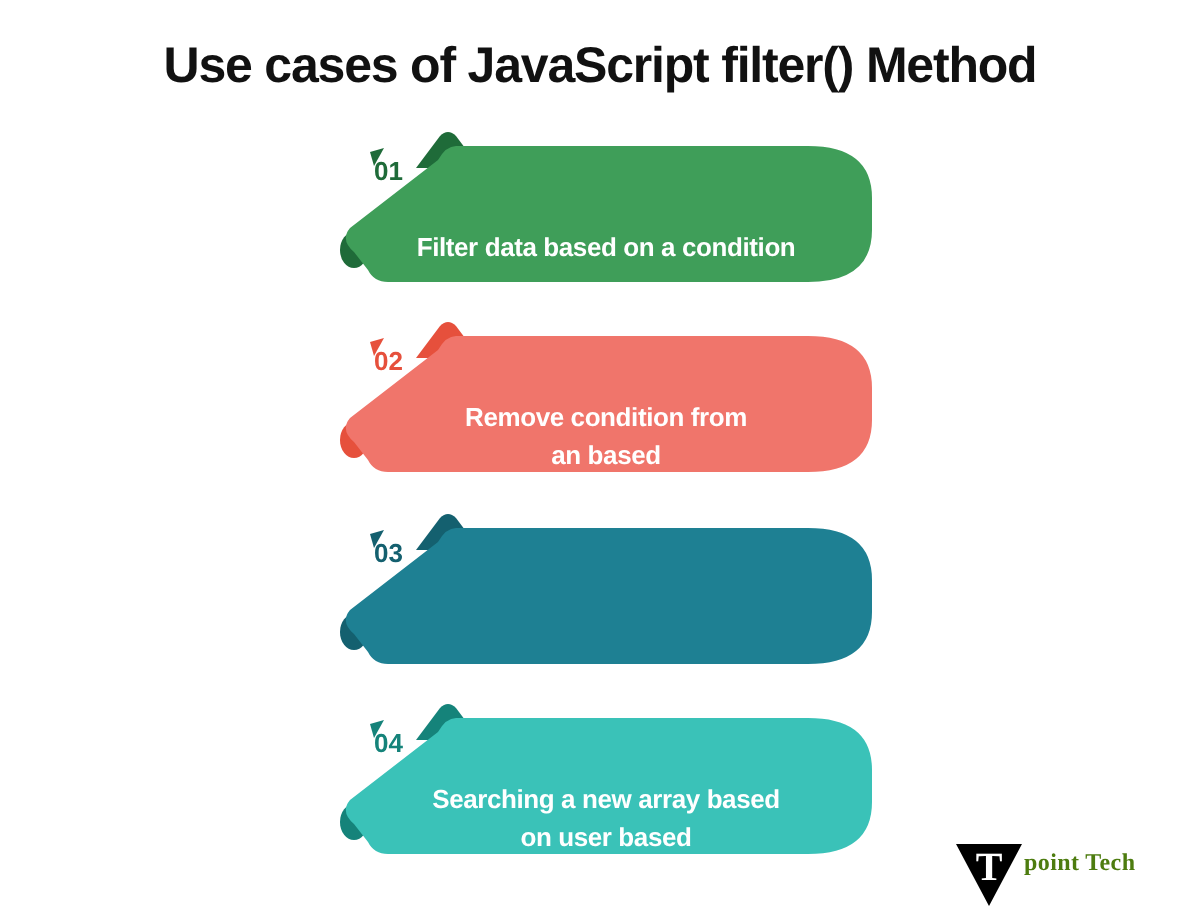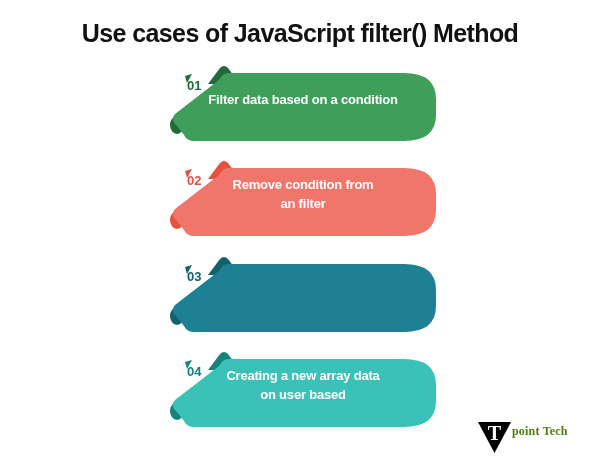--- a/index.html
+++ b/index.html
@@ -39,21 +39,21 @@
     display: block;
   }
   .num {
     font-family: "Liberation Sans", sans-serif;
     font-size: 13px;
     font-weight: bold;
   }
   .label {
     position: absolute;
     left: 0;
-    top: 0;
+    top: 24px;
     width: 266px;
     height: 68px;
     display: flex;
     flex-direction: column;
     align-items: center;
     justify-content: center;
     text-align: left;
     color: #ffffff;
     font-size: 13px;
     font-weight: bold;
@@ -106,21 +106,21 @@
   <div class="item" style="top:160px">
     <svg viewBox="0 0 270 84" width="270" height="84">
       <path d="M38 19 L50 3 Q54 -1 58 3 L70 19 Z" fill="#e6503c"></path>
       <ellipse cx="7" cy="60" rx="7" ry="9" fill="#e6503c"></ellipse>
       <path d="M58 8 L234 8 Q266 8 266 34 L266 50 Q266 76 234 76 L24 76 Q17 76 14 70 L7 61 Q0 55 5 49 L49 15 Q53 8 58 8 Z" fill="#f0756b"></path>
       <path d="M15 11 L22 9 L17 18 Z" fill="#e6503c"></path>
       <text class="num" x="17" y="25" fill="#e6503c">02</text>
     </svg>
     <div class="label">
       <div>Remove condition from</div>
-      <div>an filter</div>
+      <div>an based</div>
     </div>
   </div>
 
   <div class="item" style="top:256px">
     <svg viewBox="0 0 270 84" width="270" height="84">
       <path d="M38 19 L50 3 Q54 -1 58 3 L70 19 Z" fill="#14606f"></path>
       <ellipse cx="7" cy="60" rx="7" ry="9" fill="#14606f"></ellipse>
       <path d="M58 8 L234 8 Q266 8 266 34 L266 50 Q266 76 234 76 L24 76 Q17 76 14 70 L7 61 Q0 55 5 49 L49 15 Q53 8 58 8 Z" fill="#1e8093"></path>
       <path d="M15 11 L22 9 L17 18 Z" fill="#14606f"></path>
       <text class="num" x="17" y="25" fill="#14606f">03</text>
@@ -129,21 +129,21 @@
 
   <div class="item" style="top:351px">
     <svg viewBox="0 0 270 84" width="270" height="84">
       <path d="M38 19 L50 3 Q54 -1 58 3 L70 19 Z" fill="#15837a"></path>
       <ellipse cx="7" cy="60" rx="7" ry="9" fill="#15837a"></ellipse>
       <path d="M58 8 L234 8 Q266 8 266 34 L266 50 Q266 76 234 76 L24 76 Q17 76 14 70 L7 61 Q0 55 5 49 L49 15 Q53 8 58 8 Z" fill="#3ac2b8"></path>
       <path d="M15 11 L22 9 L17 18 Z" fill="#15837a"></path>
       <text class="num" x="17" y="25" fill="#15837a">04</text>
     </svg>
     <div class="label">
-      <div>Creating a new array data</div>
+      <div>Searching a new array based</div>
       <div>on user based</div>
     </div>
   </div>
 
   <div class="logo">
     <svg width="35" height="33" viewBox="0 0 35 33">
       <polygon points="1,1 34,1 17.5,32" fill="#000000"></polygon>
       <text class="logo-mark-text" x="17.5" y="19" text-anchor="middle" font-size="20" fill="#ffffff">T</text>
     </svg>
     <span class="logo-text">point Tech</span>

